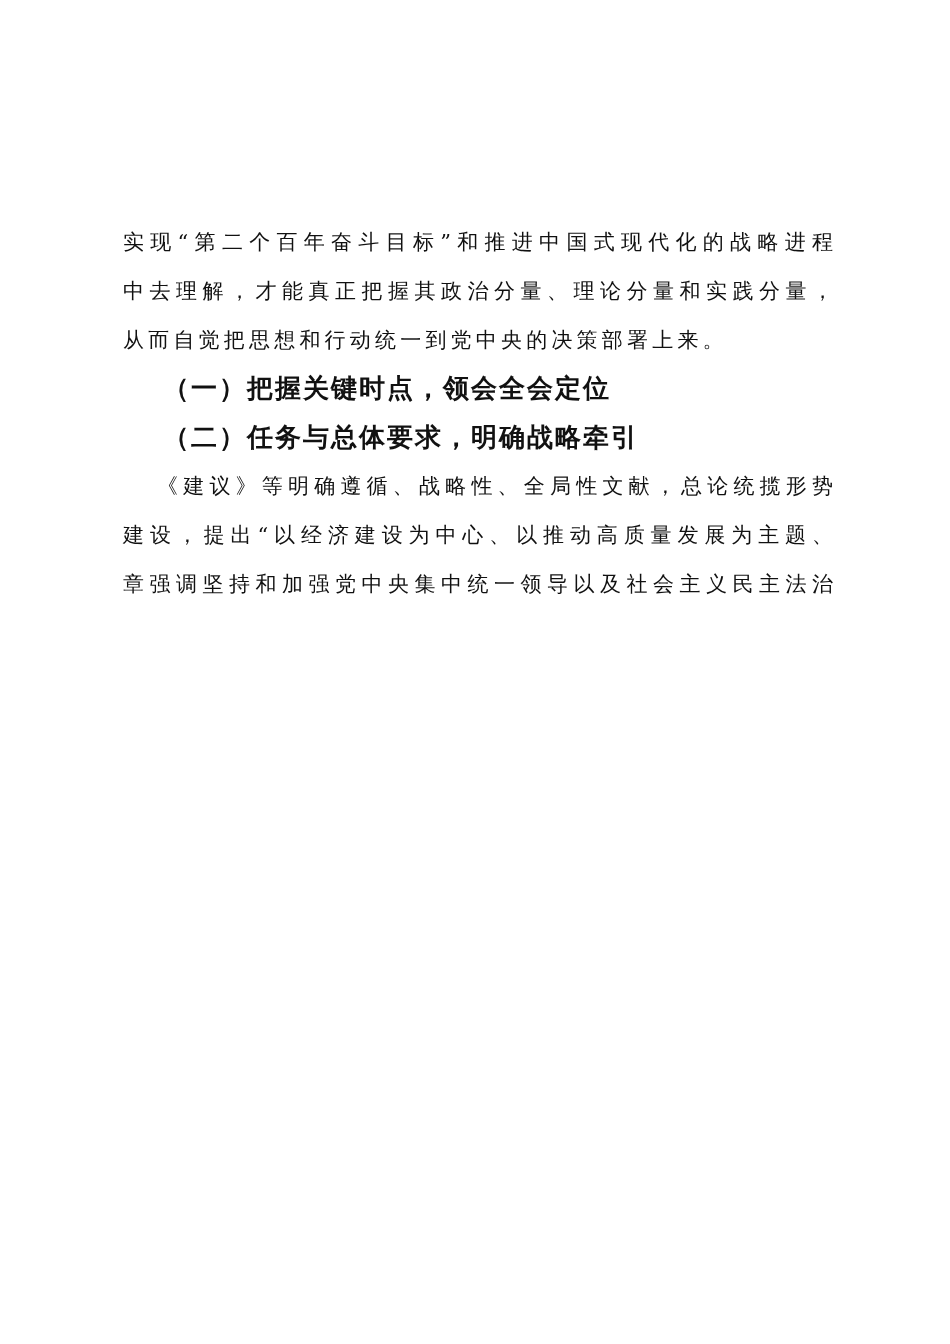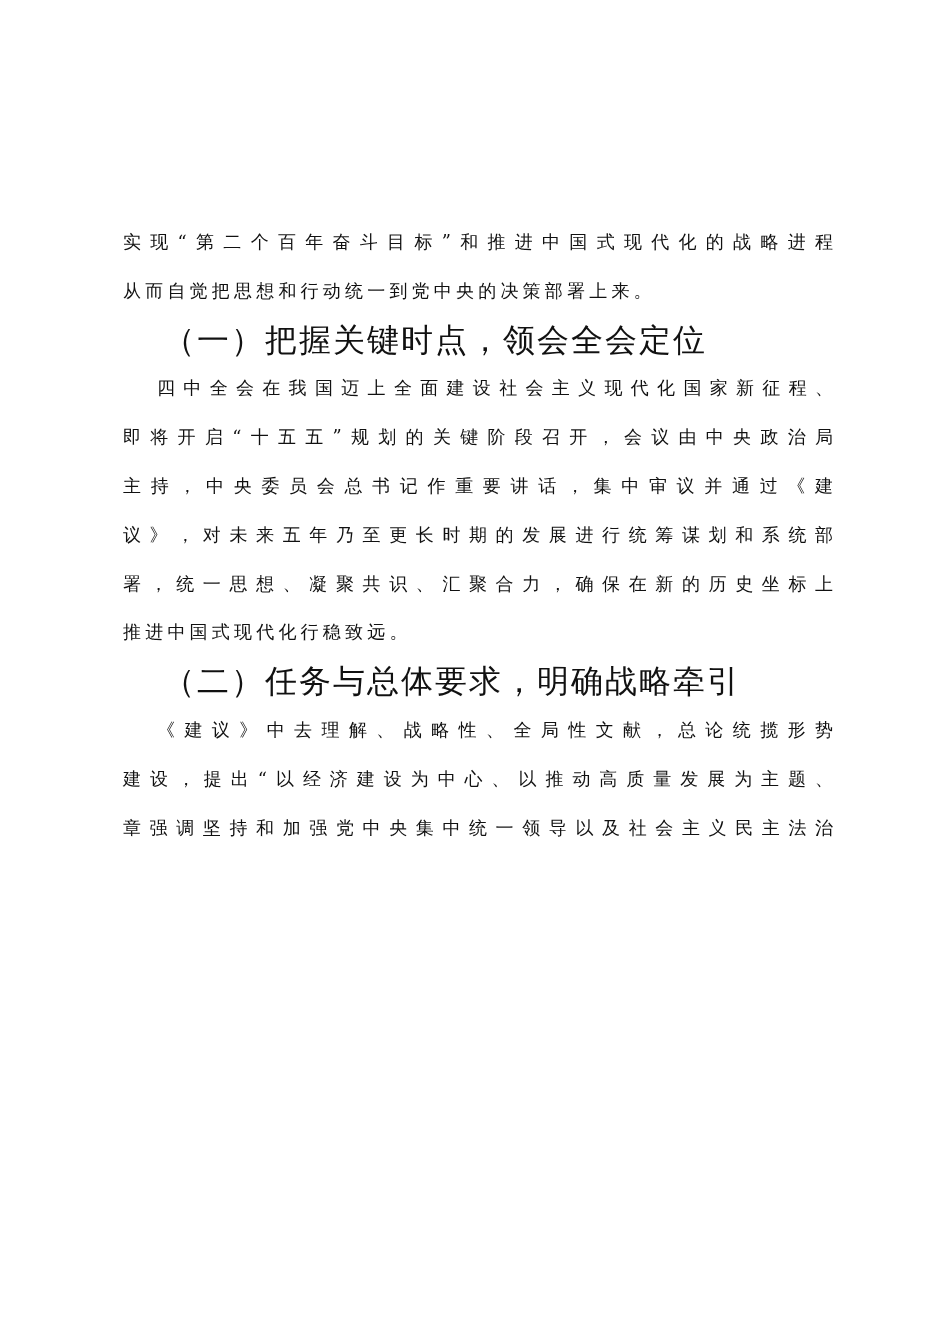--- a/index.html
+++ b/index.html
@@ -17,63 +17,56 @@
     }
     .page {
       position: absolute;
       left: 123px;
       top: 218px;
       width: 710px;
     }
     .line {
       height: 48.8px;
       line-height: 48.8px;
-      font-size: 18px;
+      font-size: 21px;
       letter-spacing: 4.2px;
       white-space: nowrap;
       overflow: visible;
     }
     .line.justify {
       text-align: justify;
       text-align-last: justify;
       letter-spacing: 0;
     }
     .indent {
       padding-left: 34px;
     }
     .heading {
       padding-left: 40px;
       font-family: "DejaVu Sans", "Liberation Sans", sans-serif;
-      font-size: 32px;
+      font-size: 26px;
       letter-spacing: 2px;
-      font-weight: normal;
+      font-weight: bold;
     }
   </style>
 </head>
 <body>
 
 <div class="page">
 
   <div>
     <div class="line justify">实现“第二个百年奋斗目标”和推进中国式现代化的战略进程</div>
+    <div class="line justify">中去理解，才能真正把握其政治分量、理论分量和实践分量，</div>
     <div class="line">从而自觉把思想和行动统一到党中央的决策部署上来。</div>
   </div>
 
   <div class="line heading">（一）把握关键时点，领会全会定位</div>
 
-  <div>
-    <div class="line justify indent">四中全会在我国迈上全面建设社会主义现代化国家新征程、</div>
-    <div class="line justify">即将开启“十五五”规划的关键阶段召开，会议由中央政治局</div>
-    <div class="line justify">主持，中央委员会总书记作重要讲话，集中审议并通过《建</div>
-    <div class="line justify">议》，对未来五年乃至更长时期的发展进行统筹谋划和系统部</div>
-    <div class="line justify">署，统一思想、凝聚共识、汇聚合力，确保在新的历史坐标上</div>
-    <div class="line">推进中国式现代化行稳致远。</div>
-  </div>
 
   <div class="line heading">（二）任务与总体要求，明确战略牵引</div>
 
   <div>
-    <div class="line justify indent">《建议》中去理解、战略性、全局性文献，总论统揽形势</div>
+    <div class="line justify indent">《建议》等明确遵循、战略性、全局性文献，总论统揽形势</div>
     <div class="line justify">建设，提出“以经济建设为中心、以推动高质量发展为主题、</div>
     <div class="line justify">章强调坚持和加强党中央集中统一领导以及社会主义民主法治</div>
   </div>
 
 </div>
 
 </body></html>

